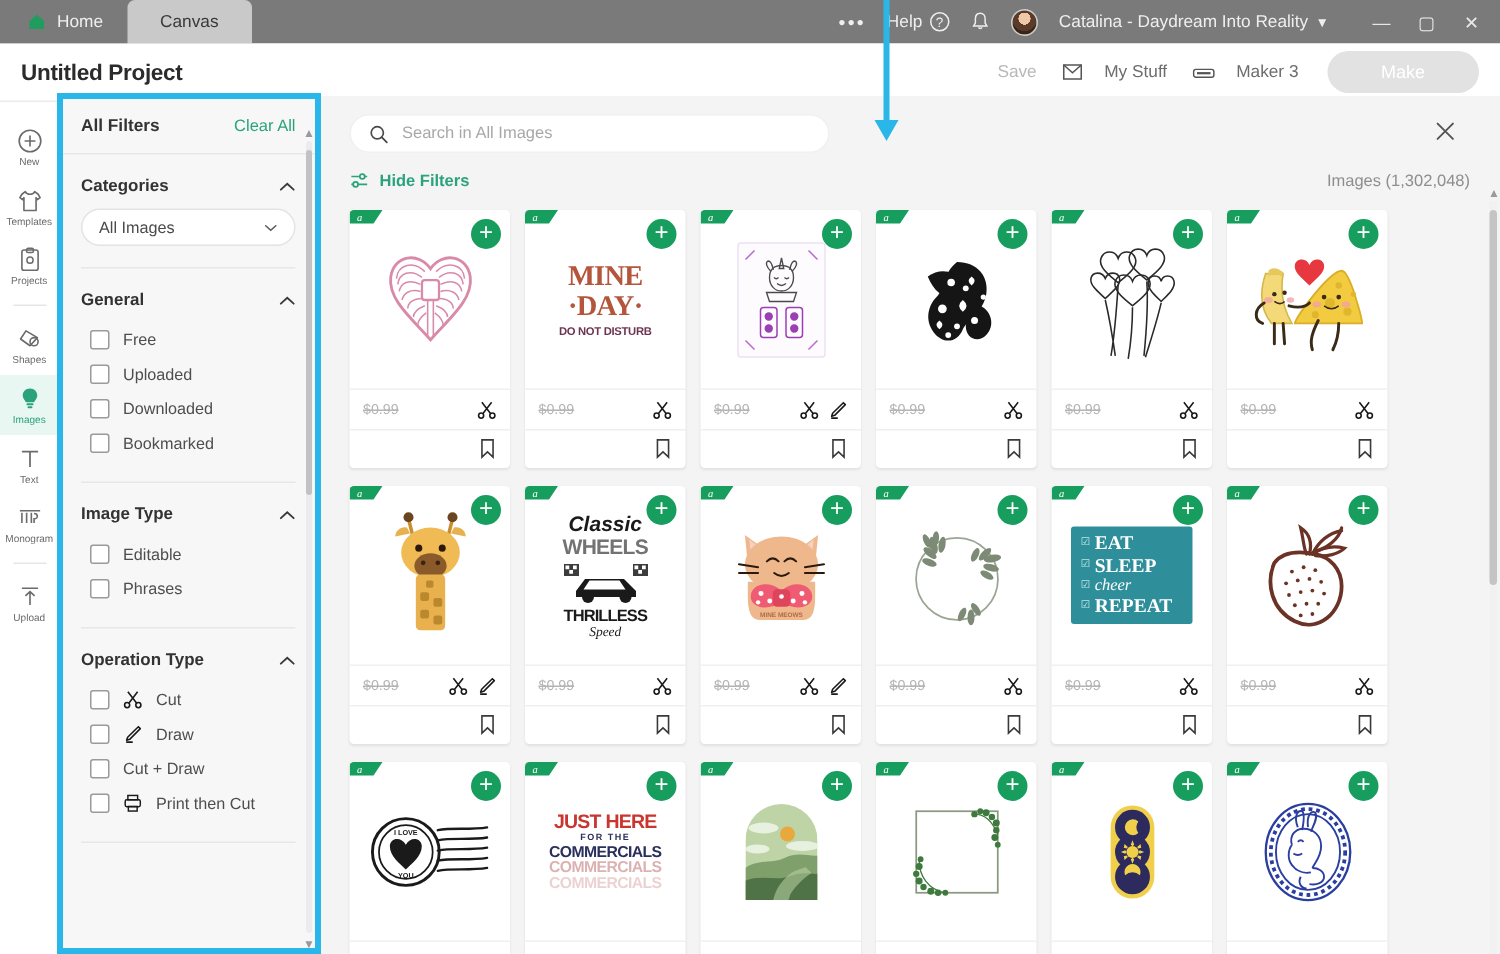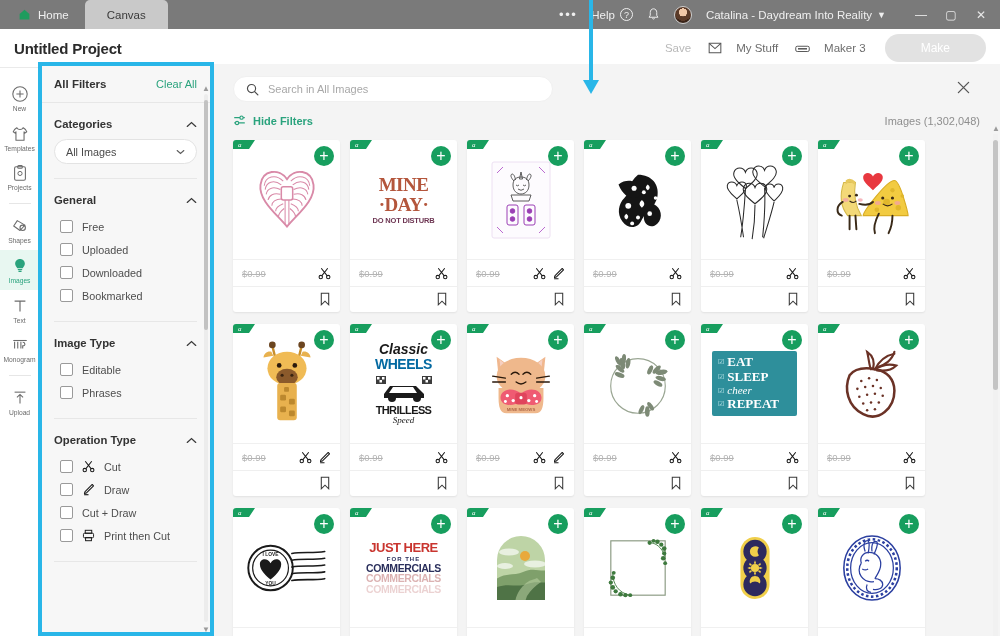--- a/index.html
+++ b/index.html
@@ -796,21 +796,21 @@
 
       <div class="card">
         <div class="card-art">
           <svg class="ribbon" viewBox="0 0 22 20">
             <path d="M0 0 L22 0 L16 9 L22 9 L0 9 Z" fill="#179e5e"></path>
             <text x="5" y="7.4" font-size="7" fill="#fff" font-family="Liberation Serif, serif" font-style="italic">a</text>
           </svg>
           <div class="plus-btn">+</div>
           <div style="text-align:center;line-height:1;width:80px;">
             <div style="font-size:14px;color:#1a1a1a;font-style:italic;font-family:Liberation Sans, sans-serif;font-weight:bold;">Classic</div>
-            <div style="font-size:14px;font-weight:bold;color:#0369a1;letter-spacing:-0.5px;margin-top:1px;">WHEELS</div>
+            <div style="font-size:14px;font-weight:bold;color:#737373;letter-spacing:-0.5px;margin-top:1px;">WHEELS</div>
             <svg width="64" height="30" viewBox="0 0 64 30" style="margin-top:1px;">
               <g fill="#1a1a1a">
                 <path d="M4 4 L14 4 L14 12 L4 12 Z" opacity="0.85"></path>
                 <path d="M50 4 L60 4 L60 12 L50 12 Z" opacity="0.85"></path>
                 <path d="M12 22 L18 14 L44 14 L52 22 L52 26 L12 26 Z"></path>
                 <path d="M21 15 L41 15 L45 21 L17 21 Z" fill="#fff"></path>
                 <circle cx="20" cy="26" r="4"></circle>
                   <circle cx="45" cy="26" r="4"></circle>
               </g>
               <g fill="#fff">
@@ -948,21 +948,21 @@
         </div>
       </div>
 
       <div class="card">
         <div class="card-art">
           <svg class="ribbon" viewBox="0 0 22 20">
             <path d="M0 0 L22 0 L16 9 L22 9 L0 9 Z" fill="#179e5e"></path>
             <text x="5" y="7.4" font-size="7" fill="#fff" font-family="Liberation Serif, serif" font-style="italic">a</text>
           </svg>
           <div class="plus-btn">+</div>
-          <div style="background:#2e8f9b;padding:4px 18px 5px 6px;border-radius:2px;line-height:1.05;">
+          <div style="background:#2e8f9b;padding:4px 13px 5px 6px;border-radius:2px;line-height:1.05;">
             <div style="display:flex;align-items:center;gap:3px;">
               <span style="color:#bfe6ea;font-size:7px;">☑</span>
               <span style="font-size:13px;font-weight:bold;color:#fff;letter-spacing:0px;font-family:'Liberation Serif',serif;">EAT</span>
             </div>
             <div style="display:flex;align-items:center;gap:3px;margin-top:1px;">
               <span style="color:#bfe6ea;font-size:7px;">☑</span>
               <span style="font-size:13px;font-weight:bold;color:#fff;font-family:'Liberation Serif',serif;">SLEEP</span>
             </div>
             <div style="display:flex;align-items:center;gap:3px;margin-top:1px;">
               <span style="color:#bfe6ea;font-size:7px;">☑</span>

